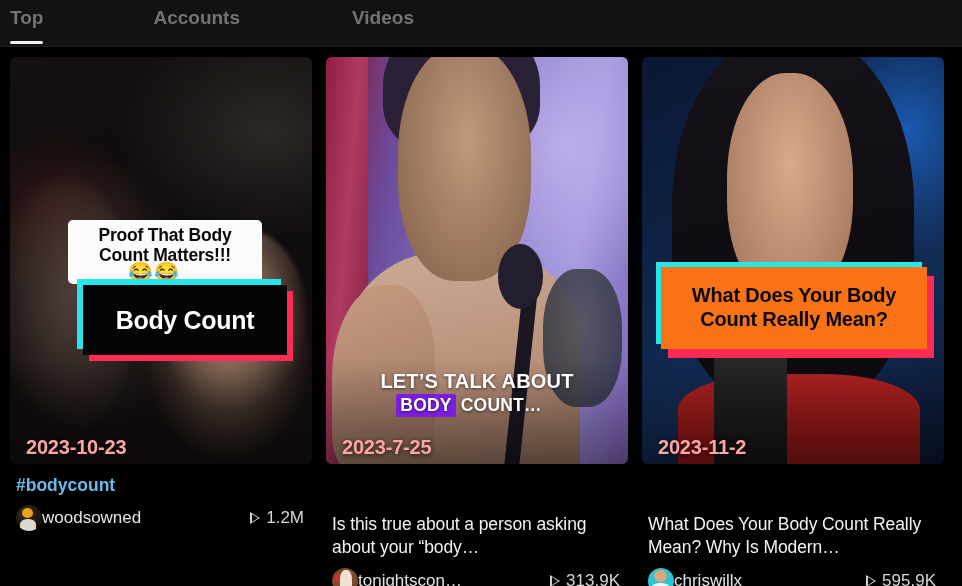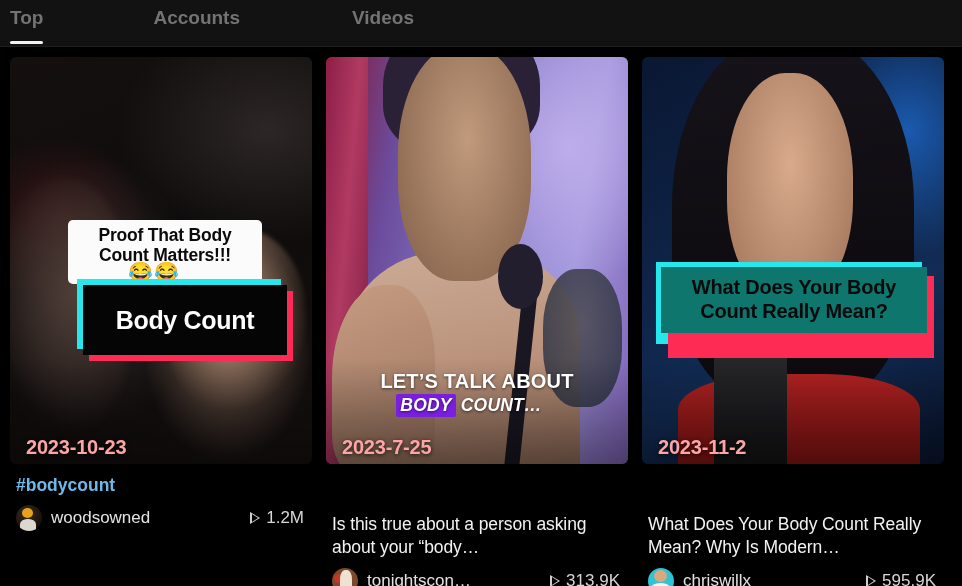--- a/index.html
+++ b/index.html
@@ -262,41 +262,40 @@
   }
   .c2-line2 {
     position: absolute;
     left: 0; right: 16px; top: 338px;
     text-align: center;
     color: #ffffff;
     font-size: 17.5px;
     font-weight: bold;
     letter-spacing: 0.2px;
     text-shadow: 0 1px 3px rgba(0,0,0,.6);
-    font-style: italic;
   }
   .c2-hl {
     background: #7a1fe0;
     padding: 1px 4px 2px;
     border-radius: 2px;
   }
 
   
   .c3-sticker { position: absolute; left: 14px; top: 205px; width: 278px; height: 96px; }
   .c3-sticker .lay-cyan {
     position: absolute; left: 0; top: 0;
     width: 266px; height: 82px; background: #25e7ec;
   }
   .c3-sticker .lay-red {
     position: absolute; left: 12px; top: 14px;
     width: 266px; height: 82px; background: #fe2c55;
   }
   .c3-sticker .lay-white {
     position: absolute; left: 5px; top: 5px;
-    width: 266px; height: 66px; background: #0f766e;
+    width: 266px; height: 82px; background: #f97316;
     display: flex; align-items: center; justify-content: center;
     padding: 0 12px;
   }
   .c3-sticker .lay-white span {
     color: #0a0a0a;
     font-size: 20px;
     font-weight: bold;
     line-height: 1.18;
     text-align: center;
     letter-spacing: -0.2px;
@@ -332,21 +331,20 @@
     max-height: 46px;
     overflow: hidden;
     cursor: pointer;
     letter-spacing: -0.1px;
     margin-top: 39px;
   }
   .byline {
     display: flex;
     align-items: center;
     margin-top: 9px;
-    gap: 9px;
   }
   .avatar {
     width: 26px; height: 26px;
     border-radius: 50%;
     flex: 0 0 26px;
     overflow: hidden;
     position: relative;
     cursor: pointer;
   }
   .av1 { background: radial-gradient(circle at 40% 30%, #3a2b1c, #110d09 80%); }

